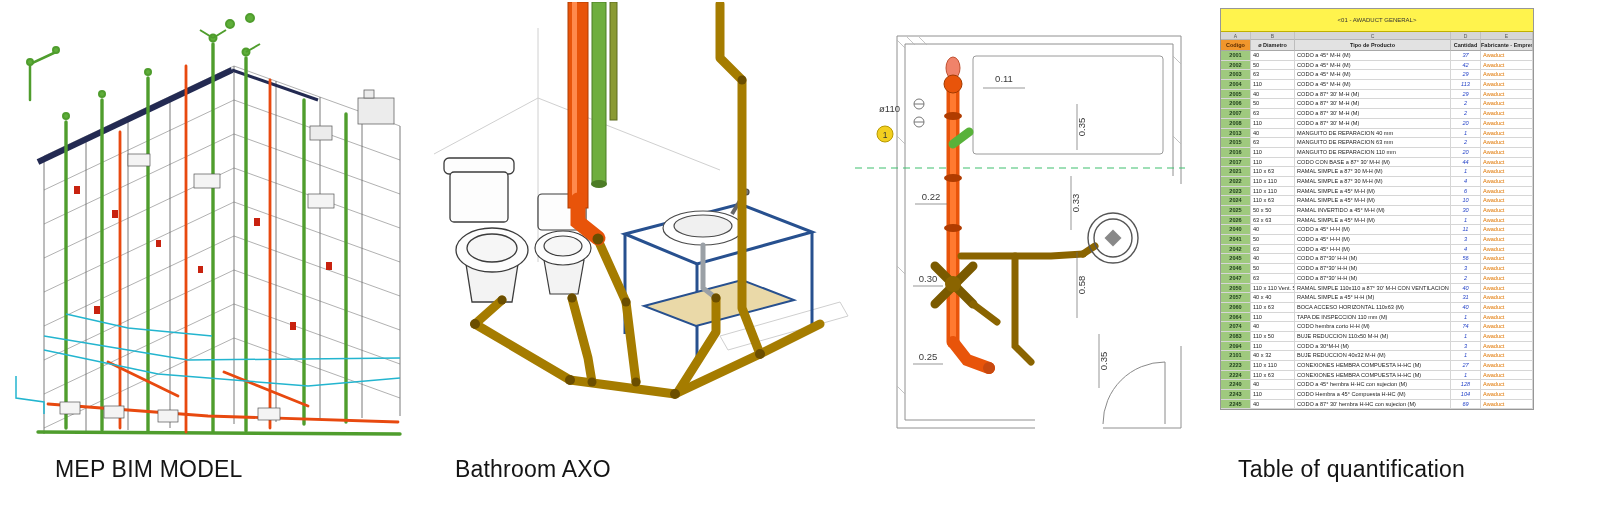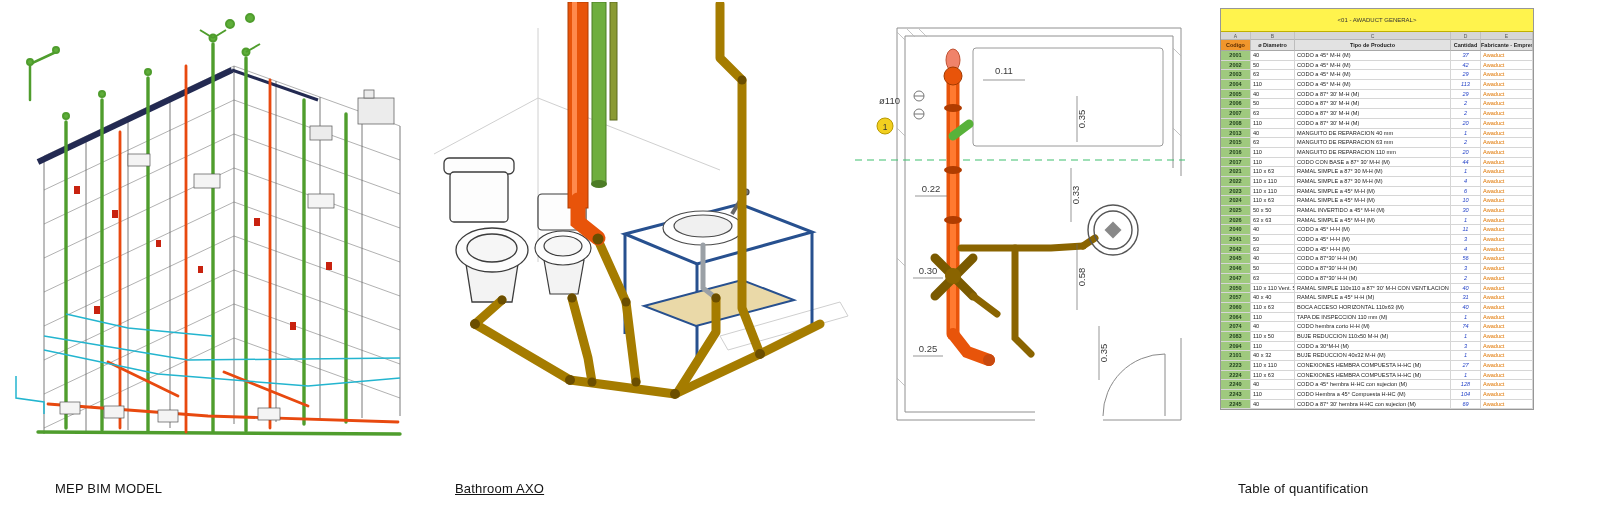--- a/index.html
+++ b/index.html
@@ -2,23 +2,23 @@
 <html><head>
 <meta charset="utf-8">
 <style>
   html,body{margin:0;padding:0;background:#ffffff;}
   body{width:1600px;height:515px;overflow:hidden;font-family:"Liberation Sans",sans-serif;}
   .canvas{position:relative;width:1600px;height:515px;display:flex;background:#fff;}
   figure{margin:0;}
   .panel{position:relative;height:515px;flex:none;}
   .p1{width:415px;} .p2{width:440px;} .p3{width:330px;} .p4{width:415px;text-decoration:underline;}
   .art{position:absolute;top:0;left:0;}
-  .p1 .art{left:8px;top:4px;} .p2 .art{left:5px;top:2px;} .p3 .art{left:0px;top:8px;text-align:center;}
-  .caption{position:absolute;top:481px;font-size:13px;color:#141414;letter-spacing:.2px;white-space:nowrap;}
-  .p1 .caption{left:55px;} .p2 .caption{left:40px;text-decoration:underline;} .p3 .caption{left:57px;} .p4 .caption{left:53px;}
+  .p1 .art{left:8px;top:4px;} .p2 .art{left:5px;top:2px;} .p3 .art{left:0px;top:16px;text-align:center;}
+  .caption{position:absolute;top:456px;font-size:23px;color:#141414;letter-spacing:.2px;white-space:nowrap;}
+  .p1 .caption{left:55px;} .p2 .caption{left:40px;} .p3 .caption{left:57px;} .p4 .caption{left:53px;}
 
   
   .quant-table{position:absolute;top:8px;left:35px;width:314px;border:1px solid #979797;background:#fff;box-sizing:border-box;}
   .qt-title{background:#fff34d;border-bottom:1px solid #c0b000;text-align:center;font-size:6px;height:22px;line-height:22px;color:#333;overflow:hidden;}
   .qt-grid{display:grid;grid-template-columns:30px 44px 156px 30px 52px;}
   .qt-letter{background:#d6d6d6;color:#555;font-size:5px;text-align:center;height:8px;line-height:8px;border-right:1px solid #c2c2c2;border-bottom:1px solid #b5b5b5;box-sizing:border-box;overflow:hidden;}
   .qt-head-cell{font-size:5.5px;font-weight:bold;text-align:center;height:11px;line-height:11px;background:#e2e2e2;color:#222;border-right:1px solid #bdbdbd;border-bottom:1px solid #a8a8a8;overflow:hidden;white-space:nowrap;box-sizing:border-box;}
   .qt-head-cell.c0{background:#f0962c;color:#5b2c00;}
   .qt-cell{font-size:5.6px;height:9.7px;line-height:9.5px;border-right:1px solid #d6d6d6;border-bottom:1px solid #d6d6d6;overflow:hidden;white-space:nowrap;padding:0 2px;box-sizing:border-box;color:#222;}
   .qt-cell.c0{background:#9fc97e;color:#20411c;font-weight:bold;text-align:center;}

